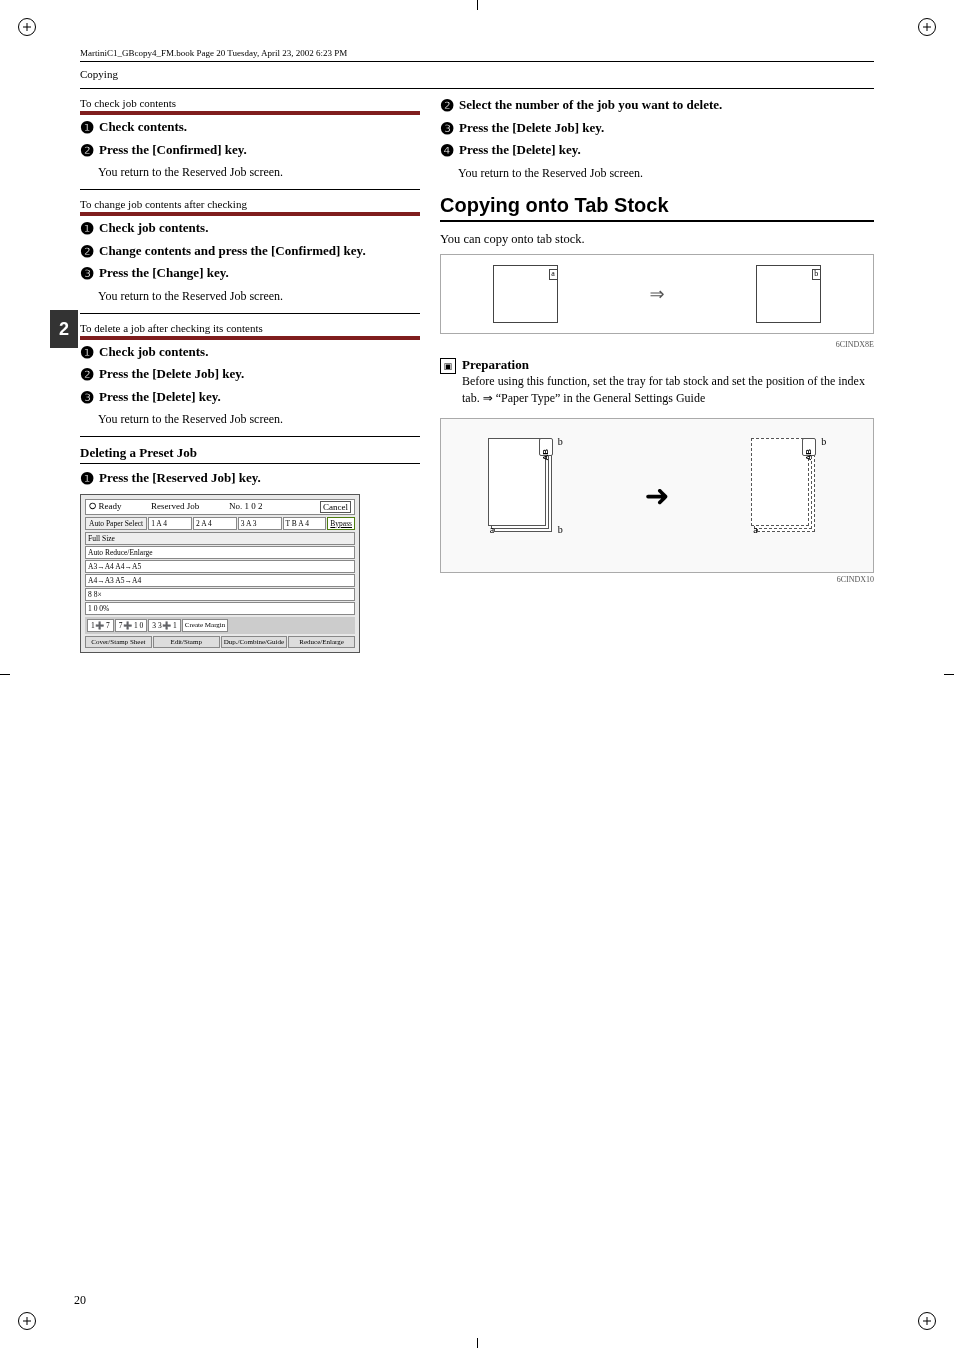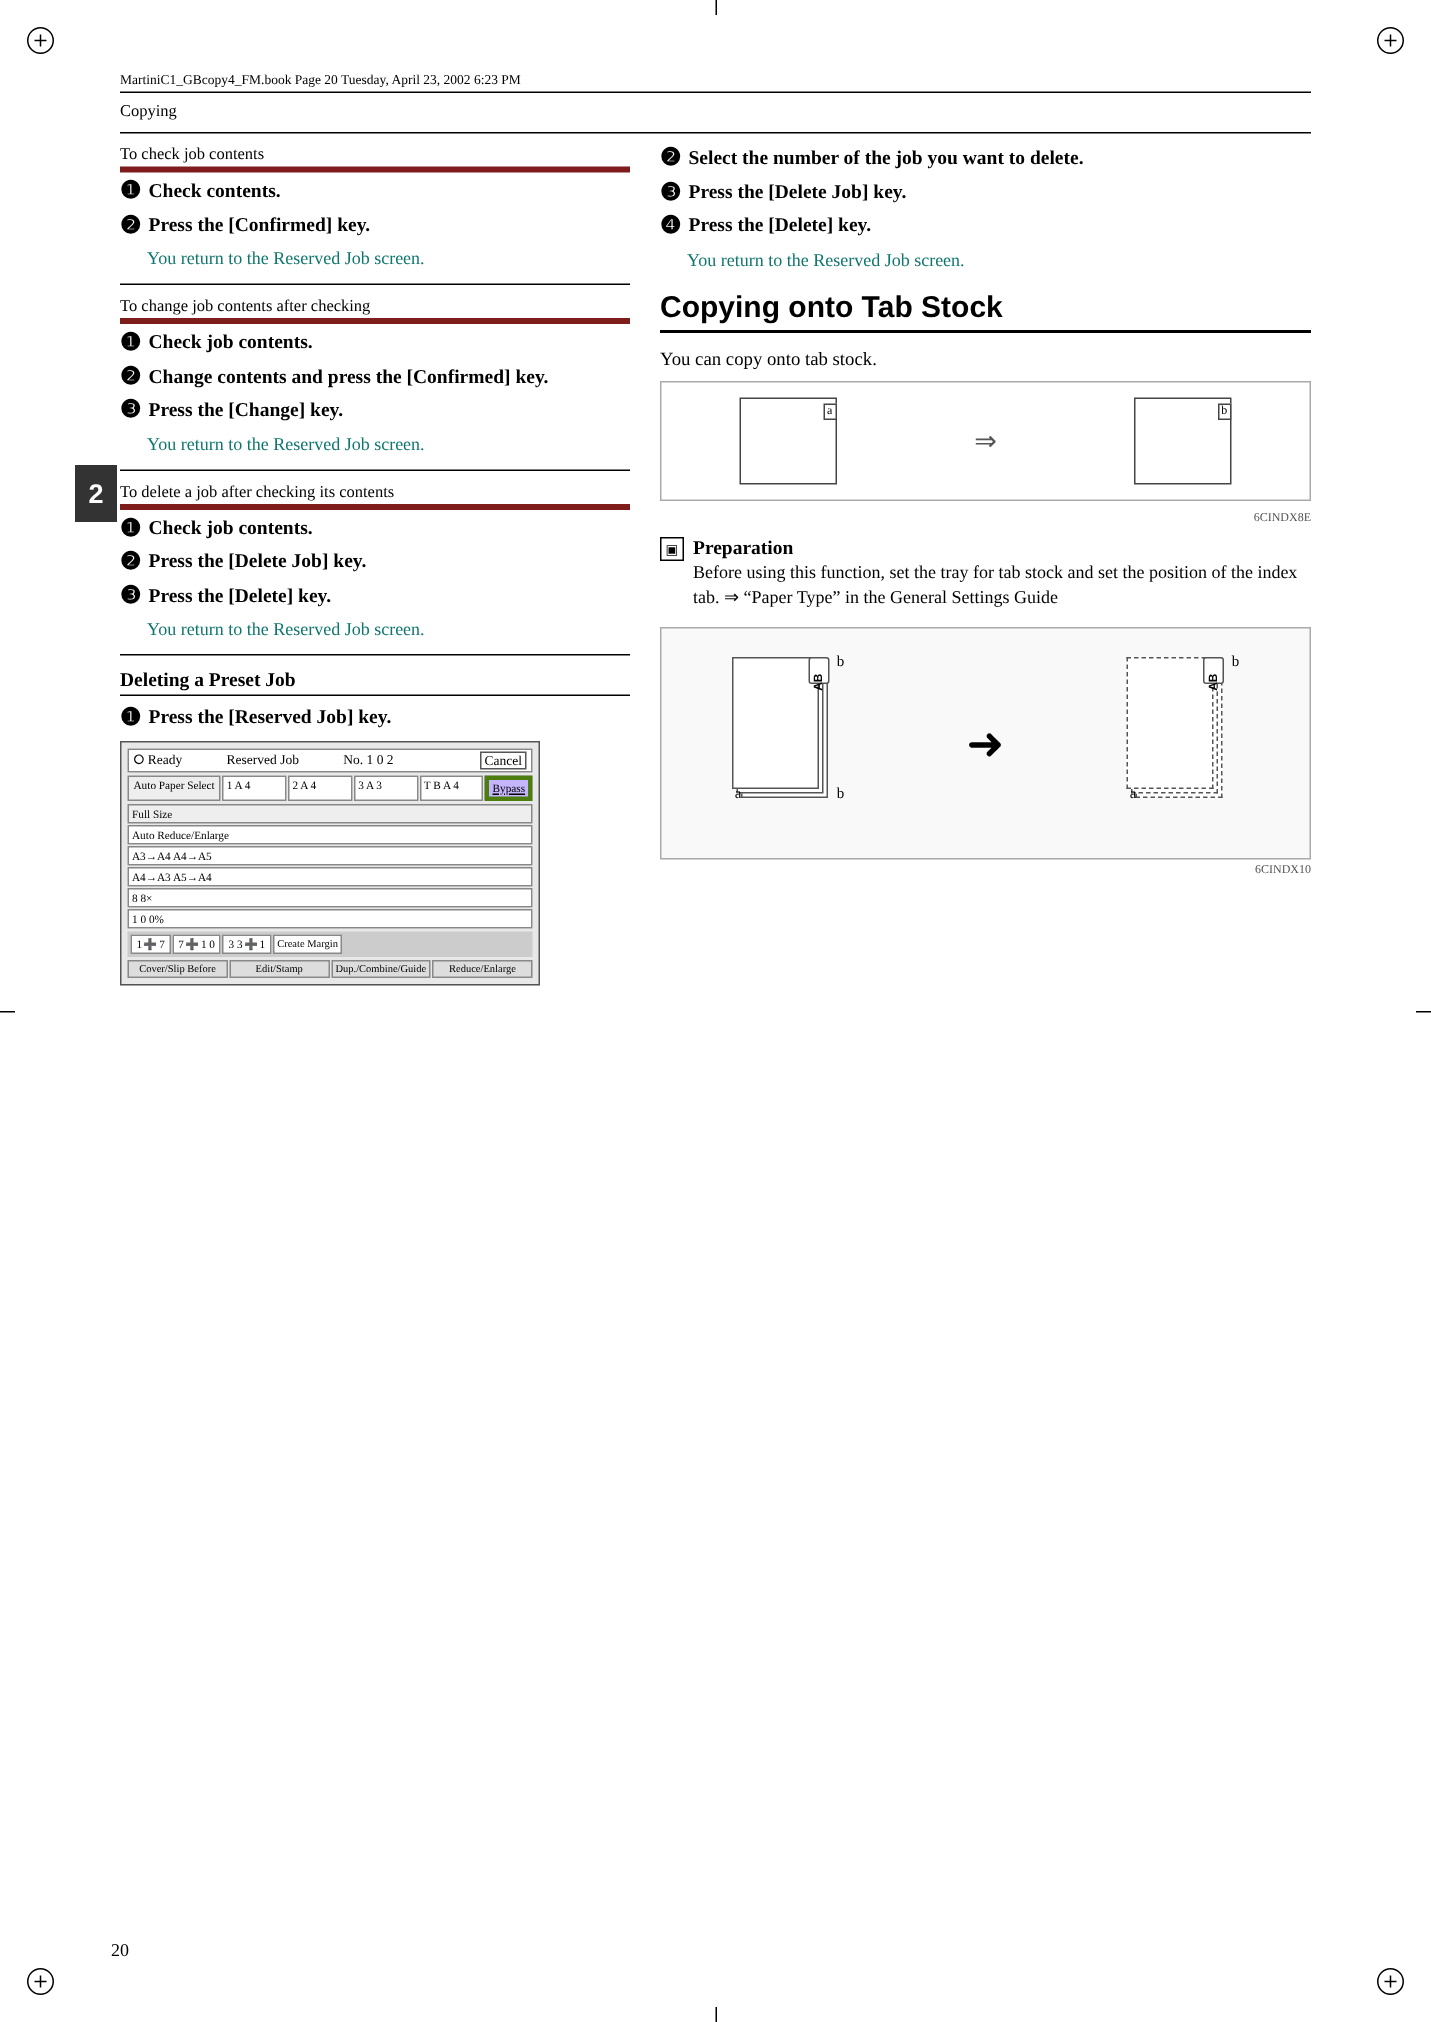--- a/index.html
+++ b/index.html
@@ -107,21 +107,21 @@
     }
 
     .step-bold {
       font-weight: bold;
       font-size: 13px;
     }
 
     .step-indent {
       padding-left: 18px;
       font-size: 12px;
-      color: #0f766e;
+      color: #000000;
       line-height: 1.4;
     }
 
     .divider {
       border: none;
       border-top: 1px solid #000;
       margin: 8px 0;
     }
 
     
@@ -304,21 +304,21 @@
           </span>
           <span style="border:1px solid #555; padding:0 2px;margin-left:28px;">Cancel</span>
         </div>
 
         <div style="display:flex; gap:1px; margin-bottom:2px; font-size:8px;">
           <div style="border:1px solid #888; background:#eee; padding:1px 3px; font-size:7.5px;">Auto Paper Select</div>
           <div style="border:1px solid #888; background:#fff; padding:1px 2px; font-size:7.5px; flex:1;">1  A 4</div>
           <div style="border:1px solid #888; background:#fff; padding:1px 2px; font-size:7.5px; flex:1;">2  A 4</div>
           <div style="border:1px solid #888; background:#fff; padding:1px 2px; font-size:7.5px; flex:1;">3  A 3</div>
           <div style="border:1px solid #888; background:#fff; padding:1px 2px; font-size:7.5px; flex:1;">T B  A 4</div>
-          <div style="border:3px solid #4d7c0f; background:#c4b5fd; padding:1px 2px; font-size:7.5px;text-decoration:underline;">Bypass</div>
+          <div style="border:1px solid #4d7c0f; background:#ffffff; padding:1px 2px; font-size:7.5px;text-decoration:underline;">Bypass</div>
         </div>
 
         <div style="display:flex; gap:1px; margin-bottom:2px; font-size:7.5px;flex-direction:column;">
           <div style="border:1px solid #888; background:#eee; padding:1px 2px;">Full Size</div>
           <div style="border:1px solid #888; background:#fff; padding:1px 2px; flex:2;">Auto Reduce/Enlarge</div>
           <div style="border:1px solid #888; background:#fff; padding:1px 2px;">A3→A4 A4→A5</div>
           <div style="border:1px solid #888; background:#fff; padding:1px 2px;">A4→A3 A5→A4</div>
           <div style="border:1px solid #888; background:#fff; padding:1px 2px;">8 8×</div>
           <div style="border:1px solid #888; background:#fff; padding:1px 2px;">1 0 0%</div>
         </div>
@@ -333,21 +333,21 @@
             <span>1 0</span>
           </div>
           <div style="border:1px solid #888; background:#fff; padding:1px 3px; display:flex; align-items:center; gap:1px;">
             <span>3 3</span> ➕
             <span>1</span>
           </div>
           <div style="border:1px solid #888; background:#fff; padding:1px 2px; font-size:7px;">Create Margin</div>
         </div>
 
         <div style="display:flex; gap:1px; font-size:7px;">
-          <div style="border:1px solid #888; background:#ddd; padding:1px 2px; flex:1; text-align:center;">Cover/Slip Before</div>
+          <div style="border:1px solid #888; background:#ddd; padding:1px 2px; flex:1; text-align:center;">Cover/Stamp Sheet</div>
           <div style="border:1px solid #888; background:#ddd; padding:1px 2px; flex:1; text-align:center;">Edit/Stamp</div>
           <div style="border:1px solid #888; background:#ddd; padding:1px 2px; flex:1; text-align:center;">Dup./Combine/Guide</div>
           <div style="border:1px solid #888; background:#ddd; padding:1px 2px; flex:1; text-align:center;">Reduce/Enlarge</div>
         </div>
       </div>
 
     </div>
 
     <div class="col-right">
 

